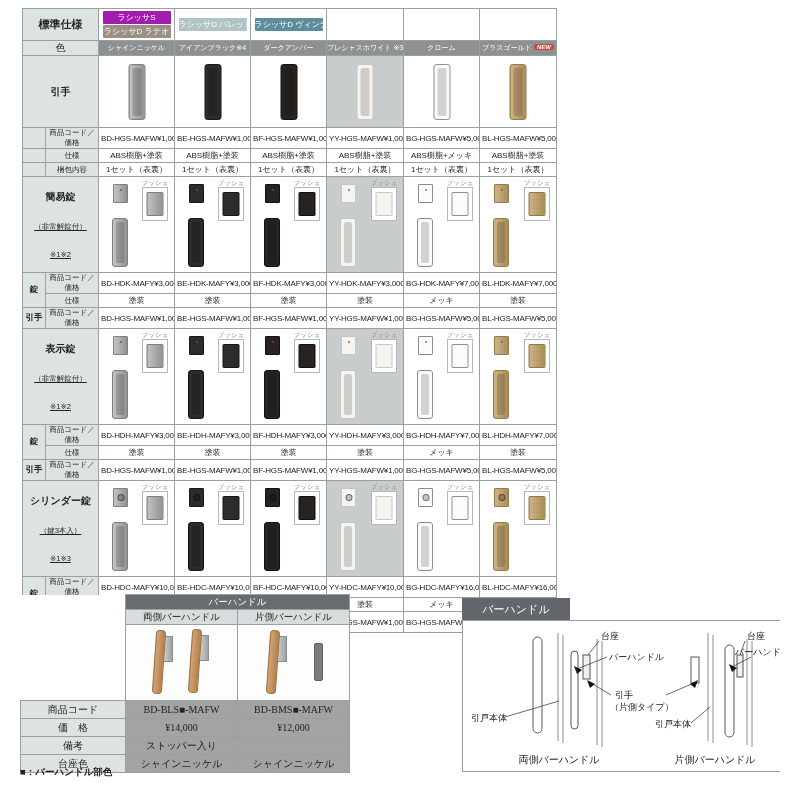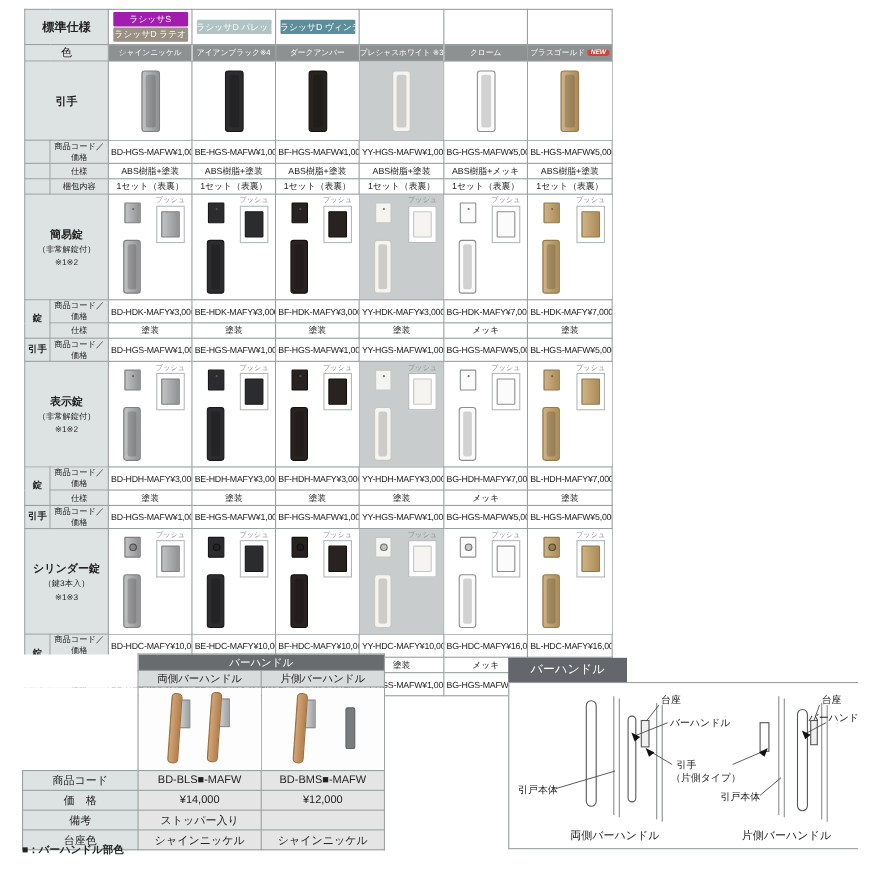--- a/index.html
+++ b/index.html
@@ -12,21 +12,21 @@
   .lbl{background:#dce3e2;font-size:10px;color:#222;}
   .lblb{background:#dce3e2;font-size:11px;font-weight:bold;}
   .sl{background:#dce3e2;font-size:7.5px;}
   .rl{background:#dce3e2;font-size:8.5px;font-weight:bold;}
   .clr{background:#8d9192;color:#fff;font-size:7px;white-space:nowrap;}
   .bd{width:68px;height:13px;line-height:13px;margin:1px auto;color:#fff;font-size:8px;border-radius:1px;white-space:nowrap;overflow:hidden;}
   .bs{background:#a21caf}.blt{background:#9a9084}.bp{background:#b1c4c5}.bv{background:#5c8d9b}
   .new{display:inline-block;background:#cf4538;color:#fff;font-size:6px;font-style:italic;font-weight:bold;
        border-radius:6px;padding:0px 3px;margin-left:2px;vertical-align:1px;}
   .blk-t{font-size:10px;font-weight:bold;}
-  .blk-s{font-size:7.5px;margin-top:2px;}
+  .blk-s{font-size:7.5px;margin-top:18px;text-decoration:underline;}
   .imgc{position:relative;background:#fff;}
   .yy{background:#c8cccc;}
   .cp div{display:flex;justify-content:space-between;align-items:center;padding:0 2px;font-size:8px;white-space:nowrap;background:#fff;letter-spacing:-0.2px;}
   .sv{font-size:8px;background:#fff;white-space:nowrap;}
   
   .handle{position:absolute;border-radius:3px;}
   .handle::after{content:"";position:absolute;left:3px;top:3px;right:3px;bottom:3px;background:rgba(0,0,0,.16);border-radius:2px;}
   .h-pull{left:50%;top:50%;transform:translate(-50%,-50%);width:15px;height:54px;}
   .h-tall{left:13px;bottom:5px;width:14px;height:47px;}
   .lsq{position:absolute;left:14px;top:7px;width:13px;height:17px;border-radius:1px;}
@@ -43,21 +43,21 @@
   .f4{background:#fbfbfb;border:1px solid #8b8e8f;}
   .f5{background:linear-gradient(90deg,#cfb386,#ab8c59);border:1px solid #937b4c;}
   
   .bt{position:absolute;left:20px;top:594px;width:329px;}
   .bt td{border:1px solid #9aa0a0;text-align:center;vertical-align:middle;padding:0;}
   .nob{border:none !important;background:#fff;}
   .bth{background:#686c6e;color:#fff;font-size:9.5px;}
   .bsh{background:#d8dcdc;font-size:9.5px;}
   .bimg{position:relative;background:#fdfdfd;}
   .btl{background:#dce3e2;font-size:10px;}
-  .btv{background:#e5e5e5;font-size:10px;white-space:nowrap;}
+  .btv{background:#a3a3a3;font-size:10px;white-space:nowrap;font-family:Liberation Serif, serif;}
   .grp{position:absolute;width:24px;height:66px;}
   .plt{position:absolute;left:12px;top:6px;width:9px;height:24px;background:linear-gradient(90deg,#d0d3d3,#9fa3a4);border:1px solid #8a8e8e;}
   .wbar{position:absolute;left:4px;top:0;width:8px;height:62px;background:linear-gradient(90deg,#d2a678,#b3804e);border:1px solid #9c6f3f;border-radius:4px;transform:rotate(4deg);}
   .lone{position:absolute;left:76px;top:18px;width:7px;height:36px;background:#787c7e;border:1px solid #5f6365;border-radius:2px;}
   
   .dg{position:absolute;left:462px;top:598px;width:330px;height:174px;}
   .dg-badge{position:absolute;left:0;top:0;width:108px;height:22px;background:#63676b;color:#fff;font-size:11px;text-align:center;line-height:22px;}
   .dg-box{position:absolute;left:0;top:22px;width:328px;height:150px;border:1px solid #9a9e9e;background:#fff;}
   
   .fn1{position:absolute;left:20px;top:766px;font-size:9.5px;font-weight:bold;}

